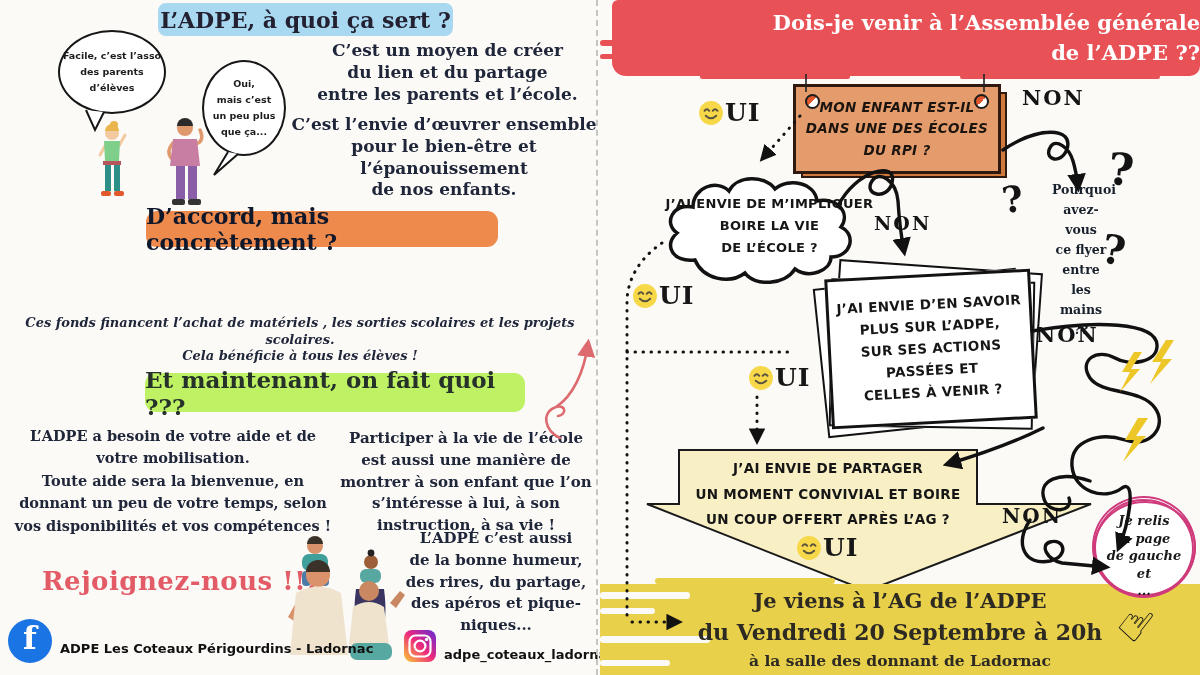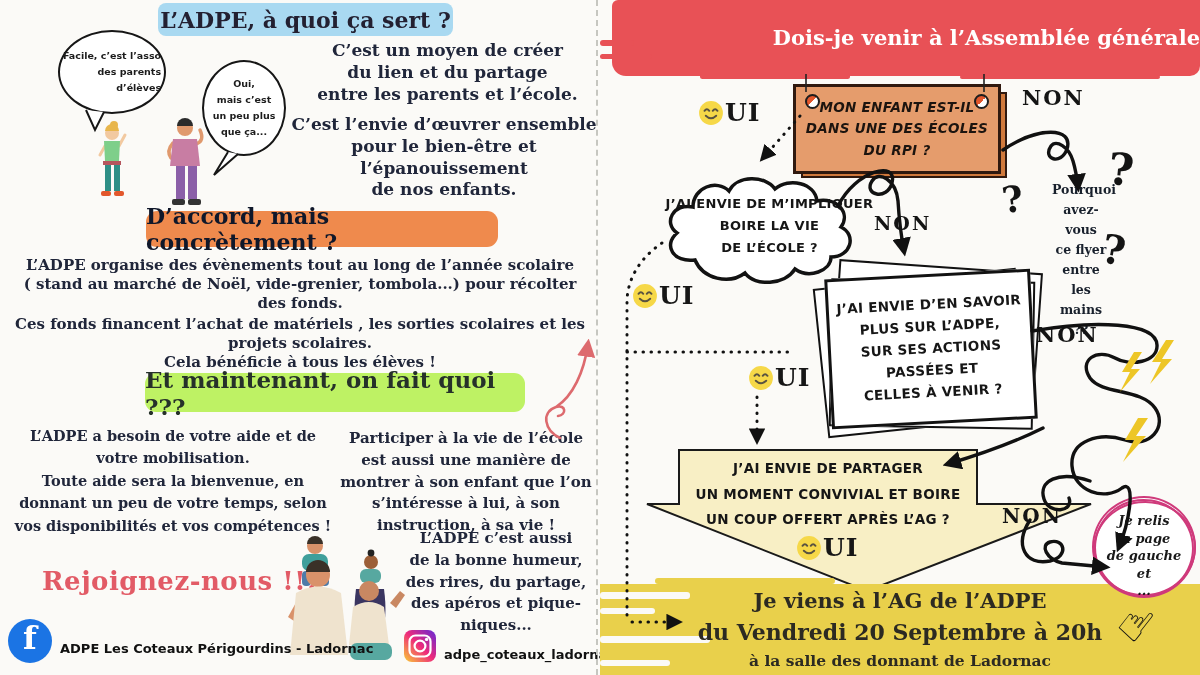--- a/index.html
+++ b/index.html
@@ -58,21 +58,21 @@
 
   svg.decor { pointer-events:none; }
 </style>
 </head>
 <body>
 
 <div id="flyer">
 
   <div class="abs hl hl-blue">L’ADPE, à quoi ça sert ?</div>
 
-  <div class="abs bubble pre" style="left:58px; top:30px; width:108px; height:84px;text-align:right;">Facile, c’est l’asso
+  <div class="abs bubble pre" style="left:58px; top:30px; width:108px; height:84px;">Facile, c’est l’asso
 des parents
 d’élèves</div>
   <div class="abs bubble pre" style="left:202px; top:60px; width:84px; height:96px;">Oui,
 mais c’est
 un peu plus
 que ça...</div>
 
   <svg class="abs decor" style="left:88px; top:120px;" width="48" height="80" viewBox="0 0 48 80">
     <circle cx="26" cy="5" r="4" fill="#e8b64c"></circle>
     <circle cx="24" cy="13" r="7" fill="#f2c9a0"></circle>
@@ -101,23 +101,21 @@
 
   <div class="abs body-txt pre ctr" style="left:300px; top:40px; width:295px; font-size:17px;">C’est un moyen de créer
 du lien et du partage
 entre les parents et l’école.</div>
   <div class="abs body-txt pre ctr" style="left:290px; top:114px; width:308px; font-size:17px;">C’est l’envie d’œuvrer ensemble
 pour le bien-être et l’épanouissement
 de nos enfants.</div>
 
   <div class="abs hl hl-orange">D’accord, mais concrètement ?</div>
 
-  <div class="abs body-txt pre ctr" style="left:8px; top:256px; width:584px; font-size:15px;">L’ADPE organise des évènements tout au long de l’année scolaire
-( stand au marché de Noël, vide-grenier, tombola...) pour récolter des fonds.</div>
-  <div class="abs body-txt pre ctr" style="left:4px; top:315px; width:592px; font-size:15px;">Ces fonds financent l’achat de matériels , les sorties scolaires et les projets scolaires.
+  <div class="abs body-txt pre ctr" style="left:4px; top:315px; width:592px; font-size:13px;font-style:italic;">Ces fonds financent l’achat de matériels , les sorties scolaires et les projets scolaires.
 Cela bénéficie à tous les élèves !</div>
 
   <div class="abs hl hl-green">Et maintenant, on fait quoi ???</div>
 
   <div class="abs body-txt pre ctr" style="left:12px; top:425px; width:322px; font-size:14.5px; line-height:1.55;">L’ADPE a besoin de votre aide et de votre mobilisation.
 Toute aide sera la bienvenue, en donnant un peu de votre temps, selon vos disponibilités et vos compétences !</div>
   <div class="abs body-txt pre ctr" style="left:336px; top:428px; width:260px; font-size:15px; line-height:1.45;">Participer à la vie de l’école est aussi une manière de montrer à son enfant que l’on s’intéresse à lui, à son instruction, à sa vie !</div>
   <div class="abs body-txt pre ctr" style="left:396px; top:528px; width:200px; font-size:15px; line-height:1.45;">L’ADPE c’est aussi
 de la bonne humeur,
 des rires, du partage,
@@ -173,20 +171,21 @@
     </defs>
     <path d="M86 110 L95 130 L104 112" fill="#fff" stroke="#161616" stroke-width="2"></path>
     <path d="M228 152 L214 175 L238 154" fill="#fff" stroke="#161616" stroke-width="2"></path>
     <path d="M560 438 C544 430 541 412 556 407 C566 404 567 415 558 416 M556 407 C573 396 584 372 588 344" fill="none" stroke="#dd6a6e" stroke-width="2.6" stroke-linecap="round" marker-end="url(#rah)"></path>
   </svg>
 
   <div class="abs divider"></div>
 
   <div class="abs red-banner">
     <div class="t1">Dois-je venir à l’Assemblée générale</div>
+    <div class="t2">de l’ADPE ??</div>
   </div>
   <div class="abs streak" style="left:600px; top:40px; width:34px; height:6px;"></div>
   <div class="abs streak" style="left:600px; top:54px; width:52px; height:5px;"></div>
   <div class="abs streak" style="left:700px; top:74px; width:150px; height:5px;"></div>
   <div class="abs streak" style="left:960px; top:75px; width:200px; height:4px;"></div>
 
   <div class="abs sign-shadow"></div>
   <div class="abs sign">
     <div class="pin" style="left:9px; top:7px;"></div>
     <div class="pin" style="right:9px; top:7px;"></div>

